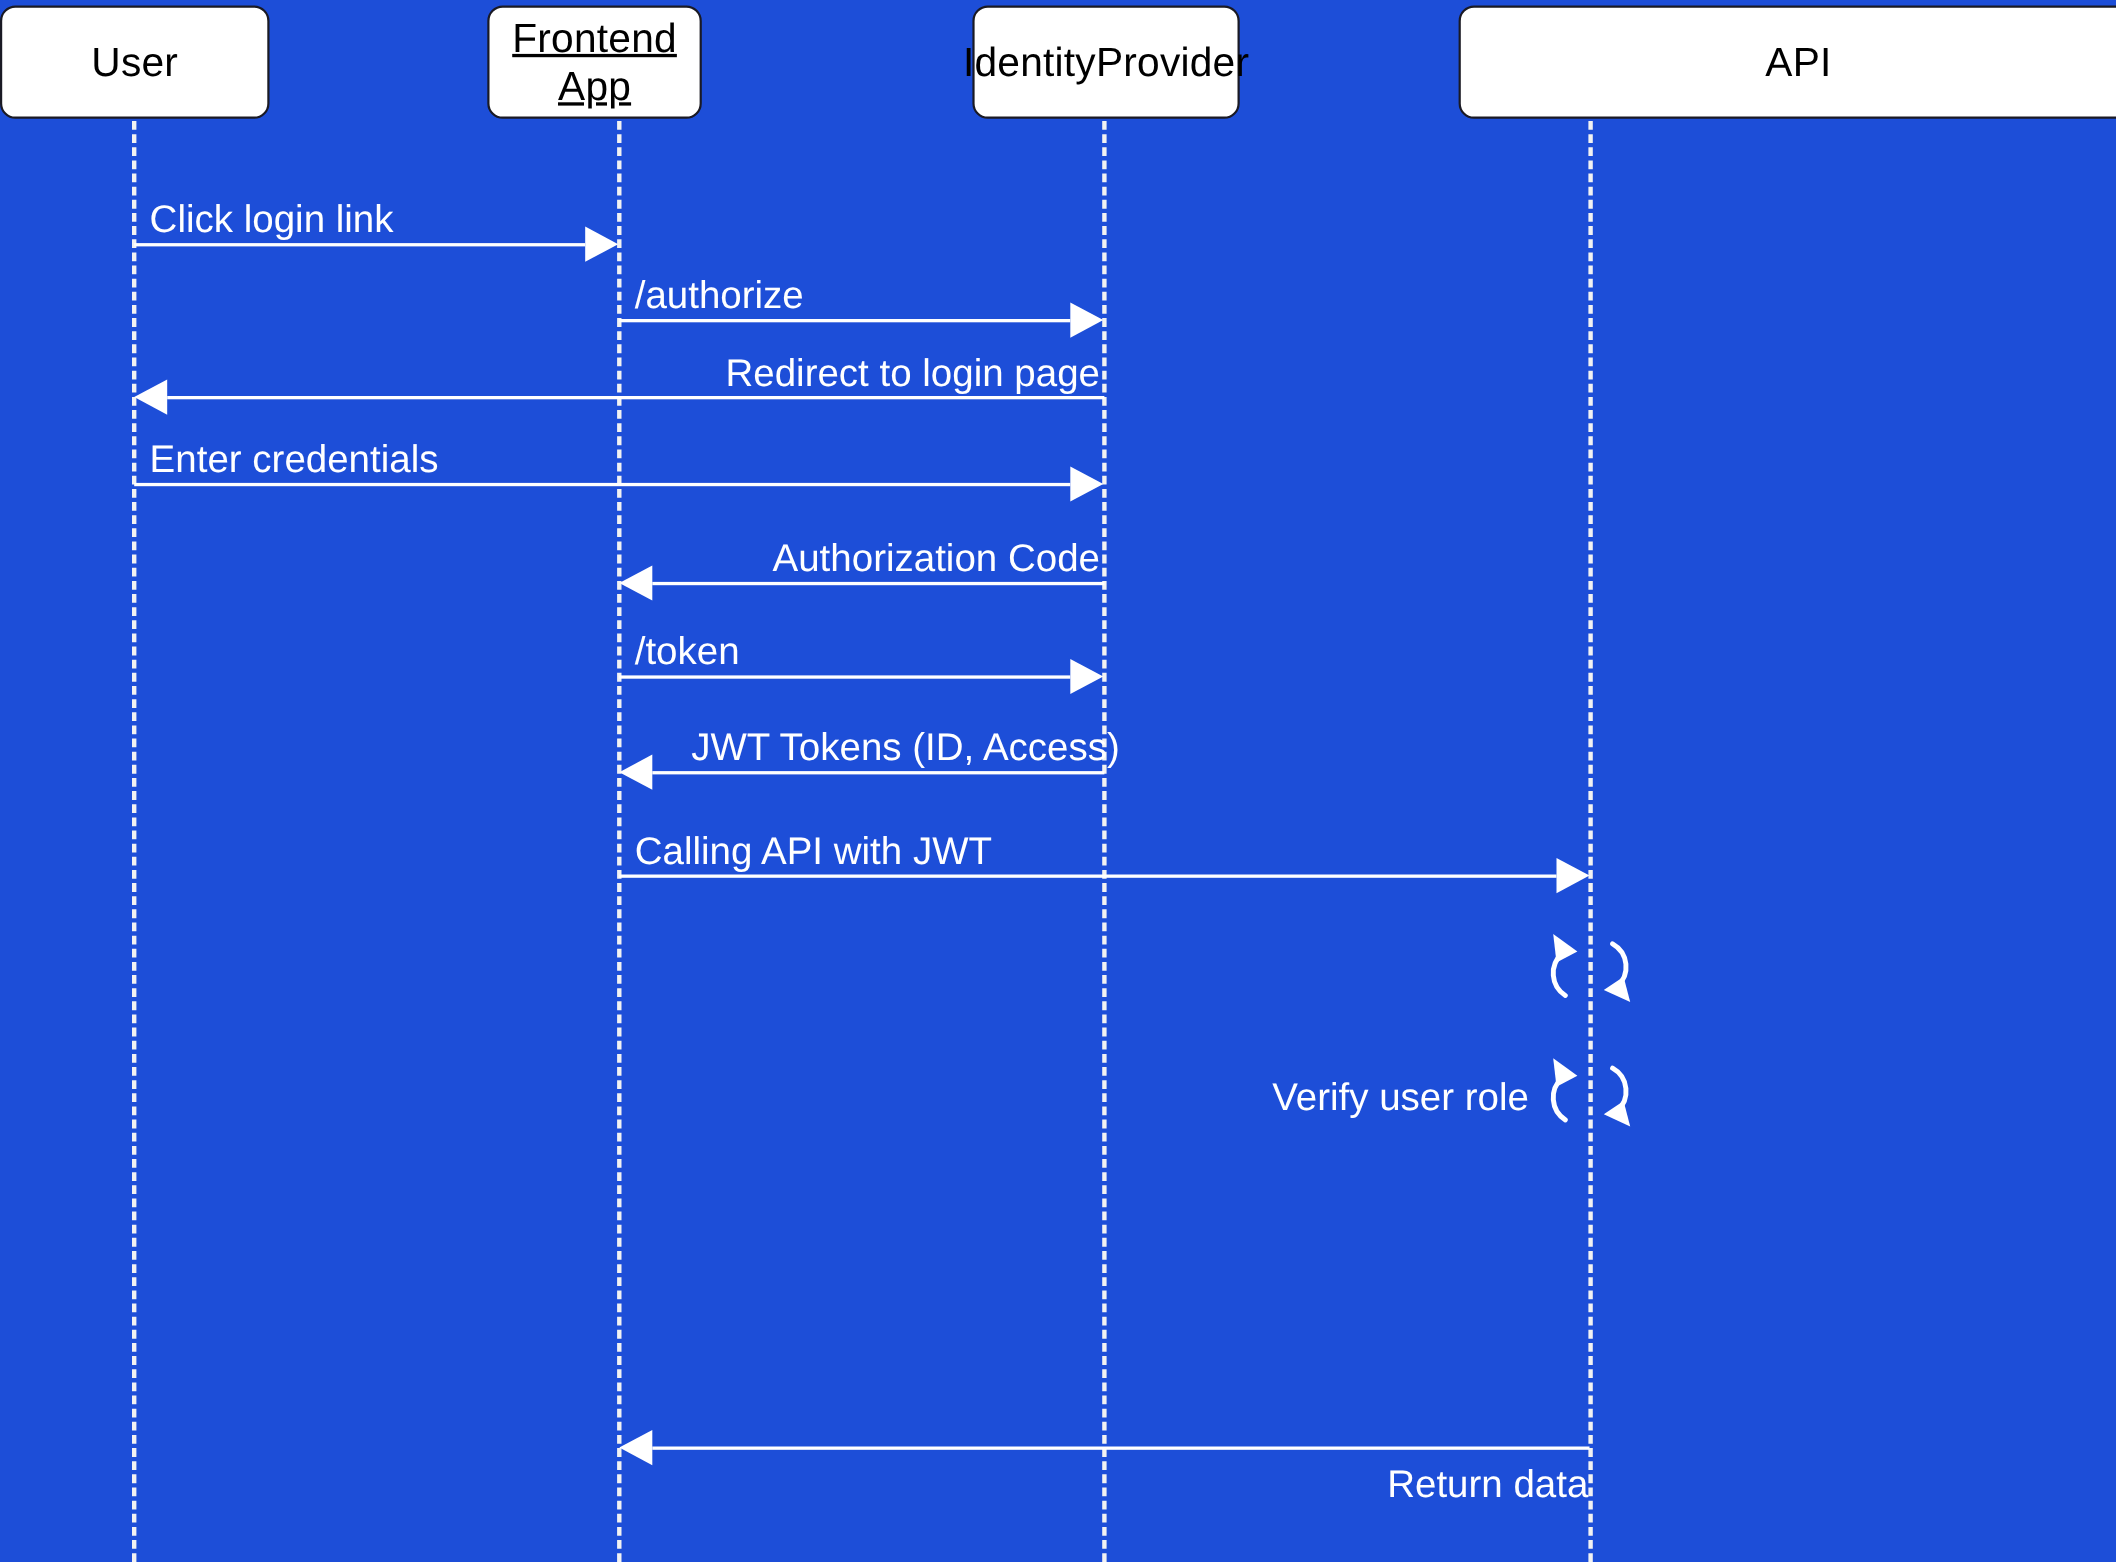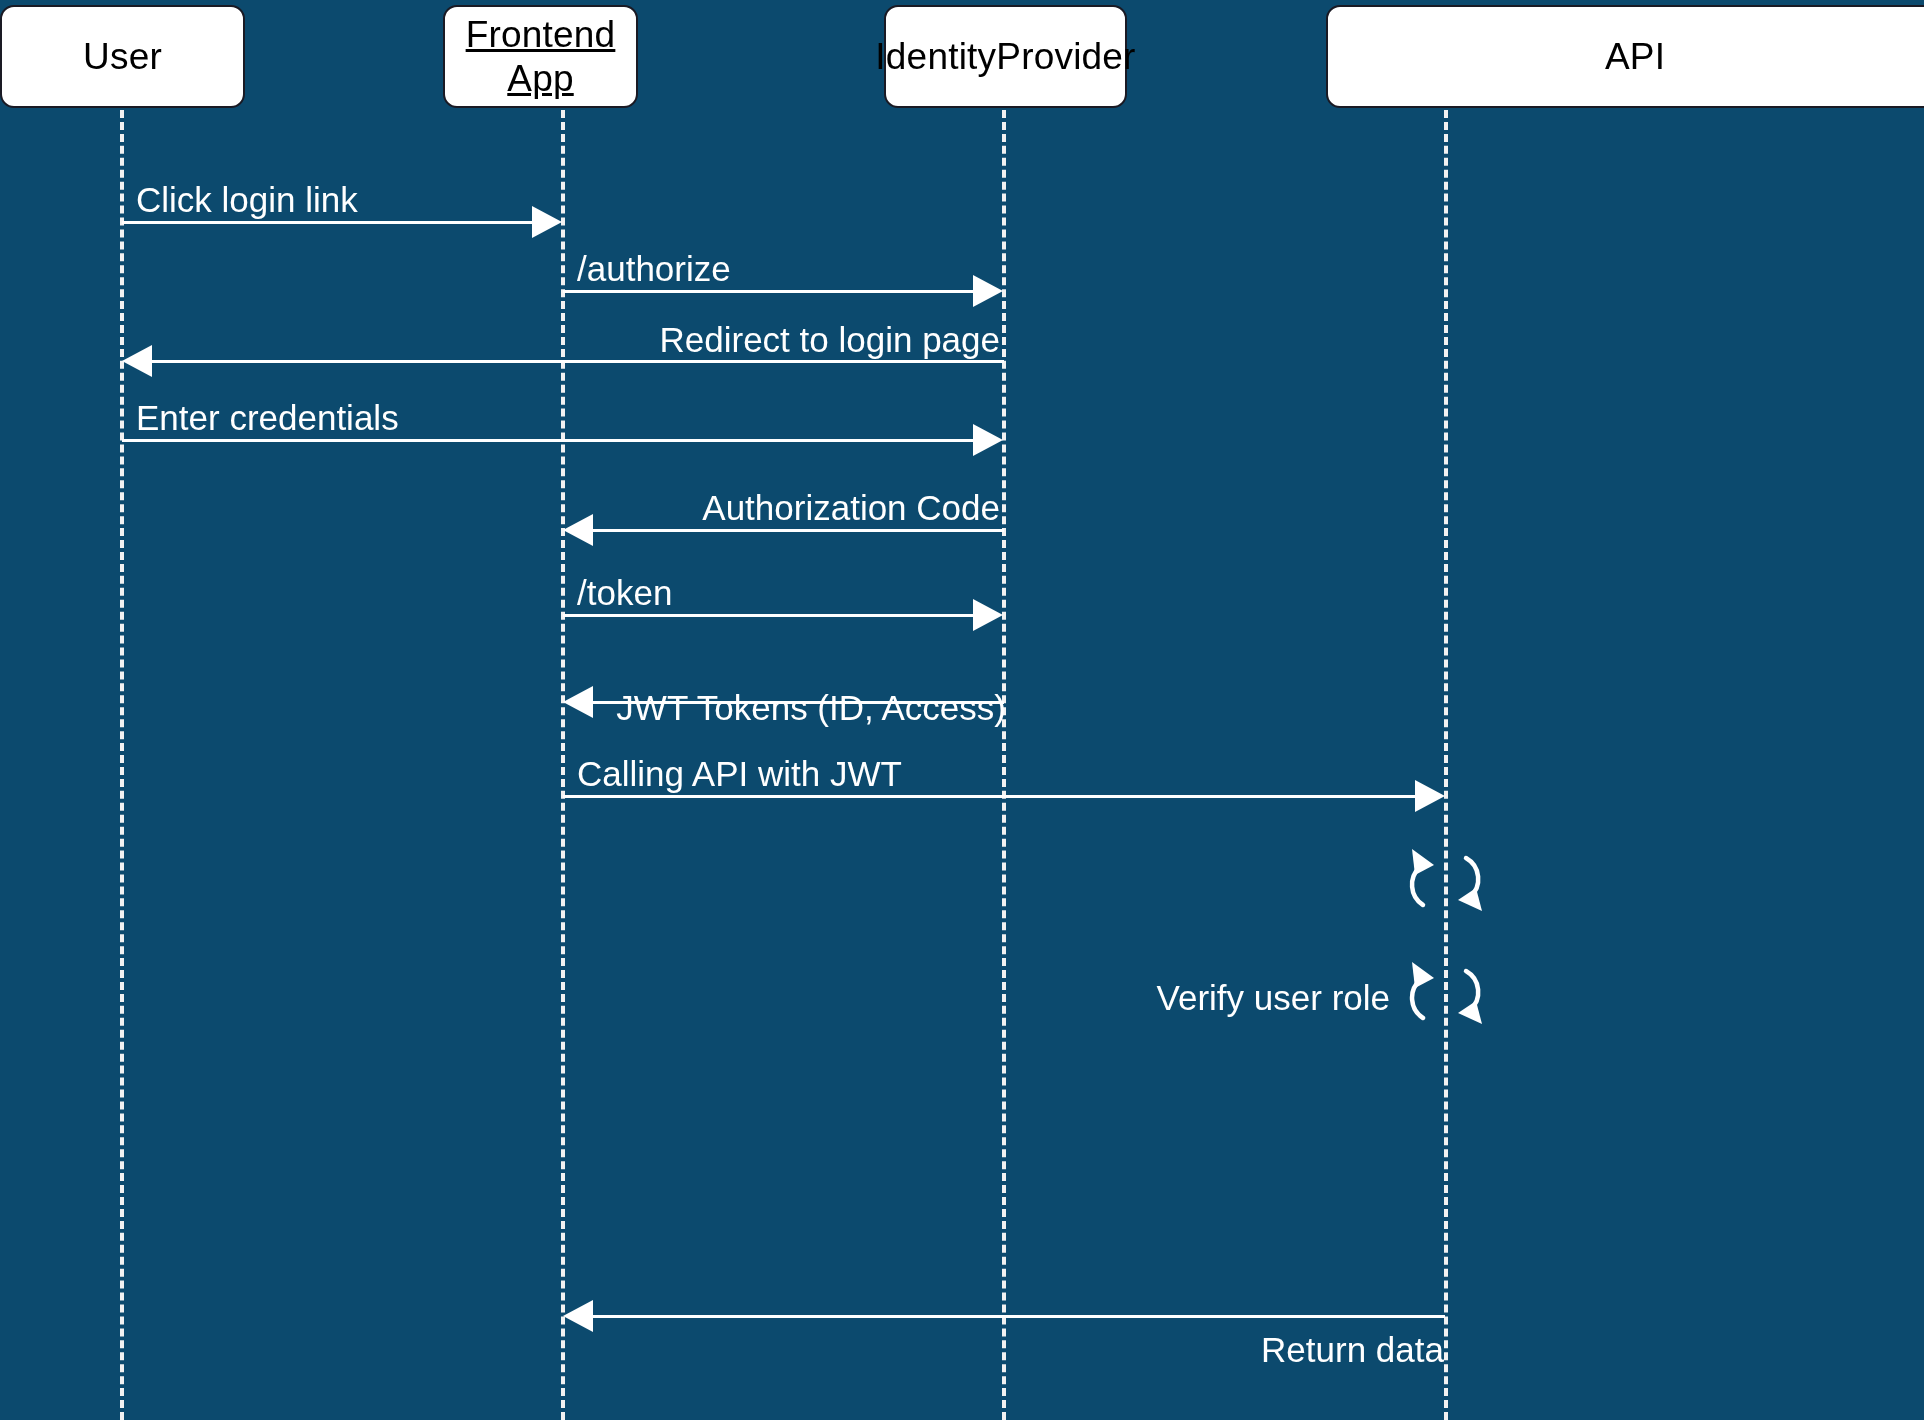--- a/index.html
+++ b/index.html
@@ -4,21 +4,21 @@
 <style>
   html, body {
     margin: 0;
     padding: 0;
     background: #000000;
   }
   #stage {
     position: relative;
     width: 1924px;
     height: 1420px;
-    background: #0c4a6e;
+    background: #1d4ed8;
     overflow: hidden;
     font-family: "Liberation Sans", sans-serif;
   }
 
   
   .participant {
     position: absolute;
     box-sizing: border-box;
     background: #ffffff;
     color: #000000;
@@ -122,21 +122,21 @@
   <div class="arrow-head right" style="left:973px; top:424px;"></div>
 
   <div class="msg-label align-right" style="left:0px; top:490px; width:1000px;">Authorization Code</div>
   <div class="msg-line" style="left:593px; top:529px; width:411px;"></div>
   <div class="arrow-head left" style="left:563px; top:514px;"></div>
 
   <div class="msg-label align-left" style="left:577px; top:575px;">/token</div>
   <div class="msg-line" style="left:563px; top:614px; width:410px;"></div>
   <div class="arrow-head right" style="left:973px; top:599px;"></div>
 
-  <div class="msg-label align-right" style="left:4px; top:662px; width:1002px;margin-top:28px;">JWT Tokens (ID, Access)</div>
+  <div class="msg-label align-right" style="left:16px; top:662px; width:1002px;">JWT Tokens (ID, Access)</div>
   <div class="msg-line" style="left:593px; top:701px; width:411px;"></div>
   <div class="arrow-head left" style="left:563px; top:686px;"></div>
 
   <div class="msg-label align-left" style="left:577px; top:756px;">Calling API with JWT</div>
   <div class="msg-line" style="left:563px; top:795px; width:852px;"></div>
   <div class="arrow-head right" style="left:1415px; top:780px;"></div>
 
   <div class="selfloop" style="left:1398px; top:845px;">
     <svg width="100" height="75" viewBox="0 0 100 75">
 

